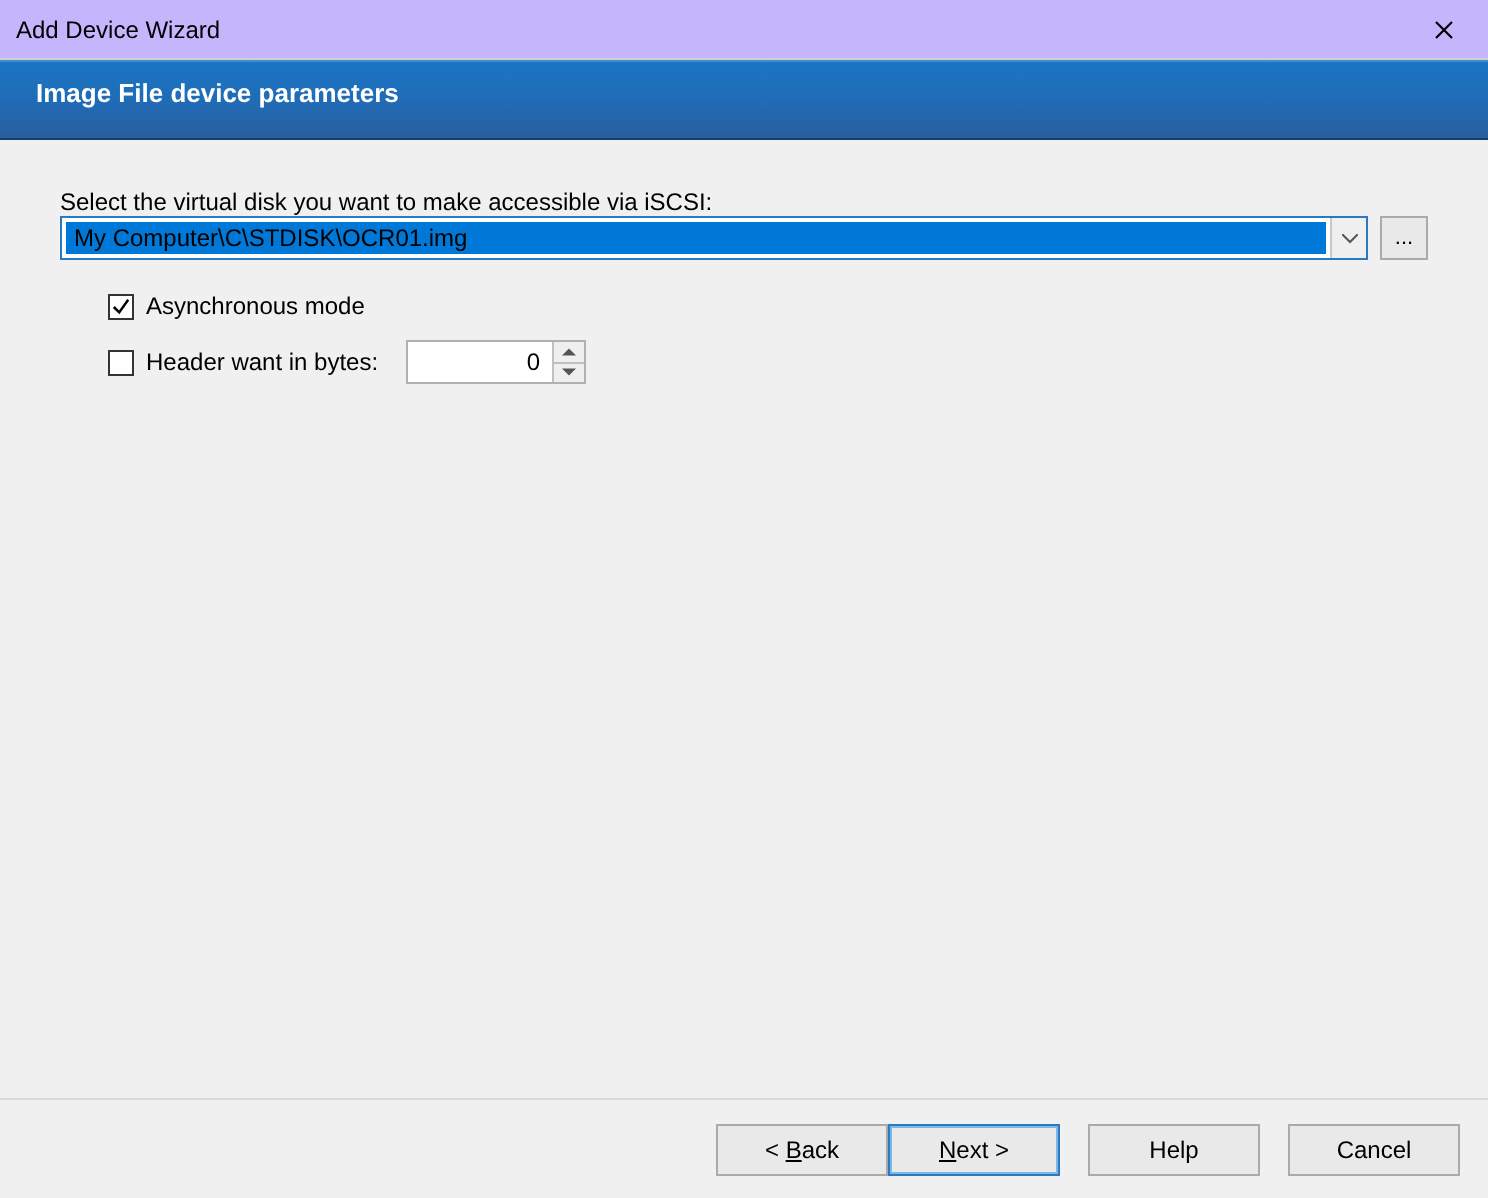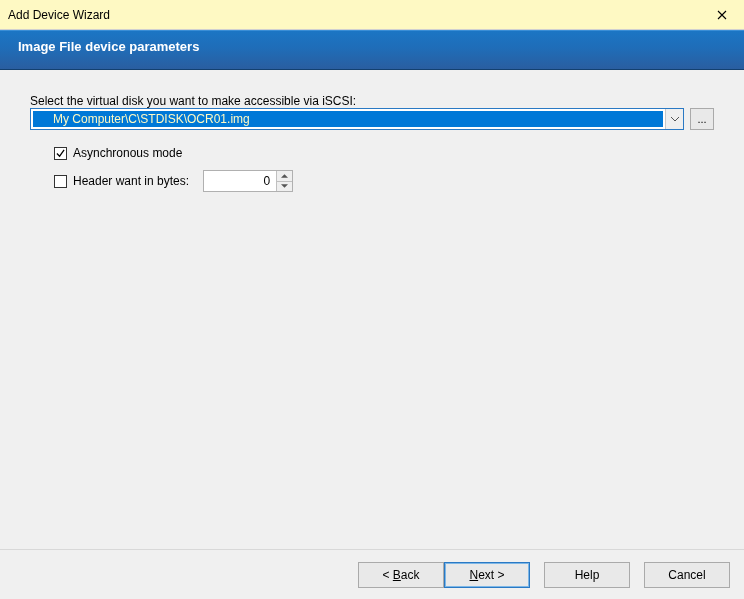--- a/index.html
+++ b/index.html
@@ -9,21 +9,21 @@
     height: 599px;
     font-family: "Segoe UI", Tahoma, sans-serif;
     font-size: 12px;
     background: #f0f0f0;
     color: #000;
     overflow: hidden;
     position: relative;
   }
   .titlebar {
     height: 30px;
-    background: #fef9c3;
+    background: #c4b5fd;
     border-bottom: 1px solid #d0d0d0;
     display: flex;
     align-items: center;
     justify-content: space-between;
     padding-left: 8px;
   }
   .titlebar .title { font-size: 12px; }
   .titlebar .close {
     width: 44px; height: 29px;
     display: flex; align-items: center; justify-content: center;
@@ -57,23 +57,23 @@
     flex: 1;
     height: 22px;
     border: 1px solid #2a79c4;
     background: #fff;
     display: flex;
     align-items: center;
     position: relative;
   }
   .combo .val {
     flex: 1;
-    padding: 0 20px;
-    font-size: 12px;
-    color: #fef9c3;
+    padding: 0 4px;
+    font-size: 12px;
+    color: #000000;
     background: #0078d7;
     height: 16px;
     line-height: 16px;
     margin: 2px;
     white-space: nowrap;
     overflow: hidden;
   }
   .combo .drop {
     width: 18px;
     height: 100%;

